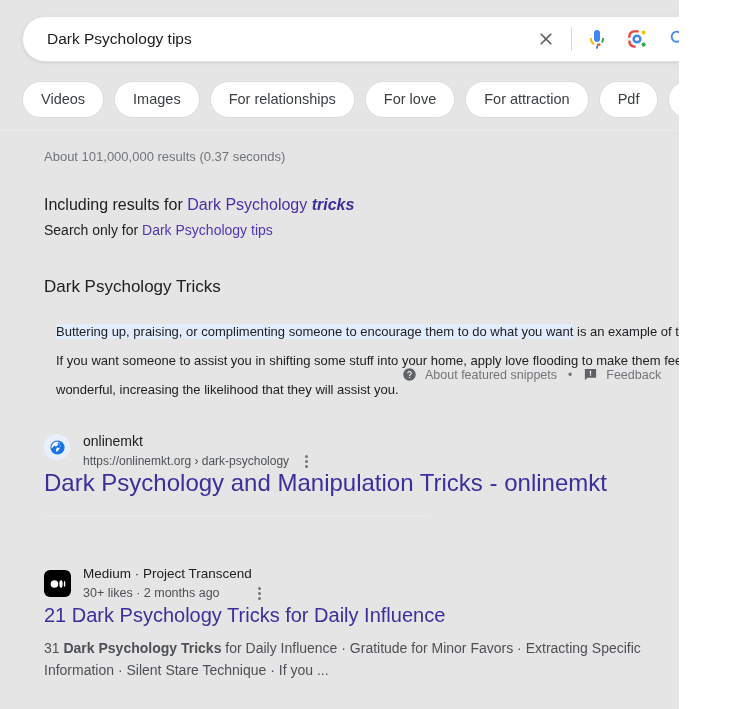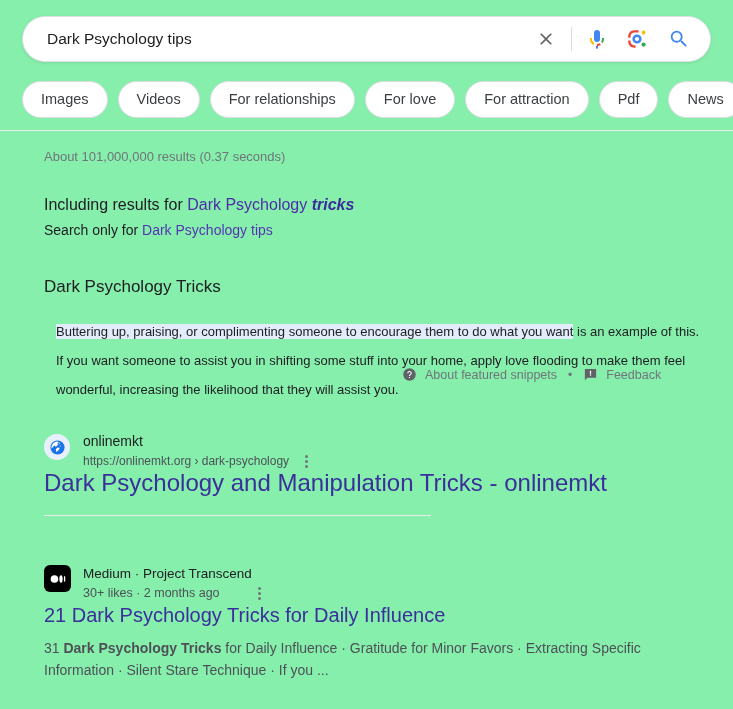--- a/index.html
+++ b/index.html
@@ -5,22 +5,22 @@
   * { box-sizing: border-box; }
   html, body {
     margin: 0; padding: 0;
     width: 733px; height: 709px;
     background: #ffffff;
     font-family: "Liberation Sans", sans-serif;
     overflow: hidden;
   }
   #page {
     position: relative;
-    width: 733px; height: 709px;
-    background: #86efac;
+    width: 679px; height: 709px;
+    background: #e5e5e5;
     overflow: hidden;
   }
 
   
   .searchbar-wrap {
     position: absolute;
     left: 22px; top: 16px;
     width: 689px; height: 46px;
   }
   .searchbar {
@@ -168,21 +168,21 @@
     left: 402px; top: 367px;
     display: flex; align-items: center;
     font-size: 12.5px; color: #70757a;
   }
   .ff-item { display: flex; align-items: center; cursor: pointer; }
   .ff-label { margin-left: 8px; }
   .ff-dot { margin: 0 11px; color: #70757a; font-size: 12px; }
 
   
   .org-block { margin-top: 48px; }
-  .org-head { display: flex; align-items: flex-start; }
+  .org-head { display: flex; align-items: center; }
   .favicon-square {
     flex: 0 0 auto;
     width: 27px; height: 27px;
     border-radius: 6px;
     background: #000;
     display: flex; align-items: center; justify-content: center;
     margin-right: 12px;
     margin-top: 1px;
   }
   .org-name { font-size: 13.5px; color: #202124; line-height: 19px; }
@@ -246,24 +246,24 @@
       <span class="sb-icon sb-search">
         <svg width="22" height="22" viewBox="0 0 24 24" aria-hidden="true">
           <path fill="#4285f4" d="M15.5 14h-.79l-.28-.27A6.47 6.47 0 0 0 16 9.5 6.5 6.5 0 1 0 9.5 16c1.61 0 3.09-.59 4.23-1.57l.27.28v.79l5 4.99L20.49 19l-4.99-5zm-6 0A4.5 4.5 0 1 1 14 9.5 4.5 4.5 0 0 1 9.5 14z"></path>
         </svg>
       </span>
     </div>
   </div>
 
   <div class="chips">
     <div class="chip">
+        <span>Videos</span>
+      </div>
+    <div class="chip">
         <span>Images</span>
-      </div>
-    <div class="chip">
-        <span>Videos</span>
       </div>
     <div class="chip">
         <span>For relationships</span>
       </div>
     <div class="chip">
         <span>For love</span>
       </div>
     <div class="chip">
         <span>For attraction</span>
       </div>

